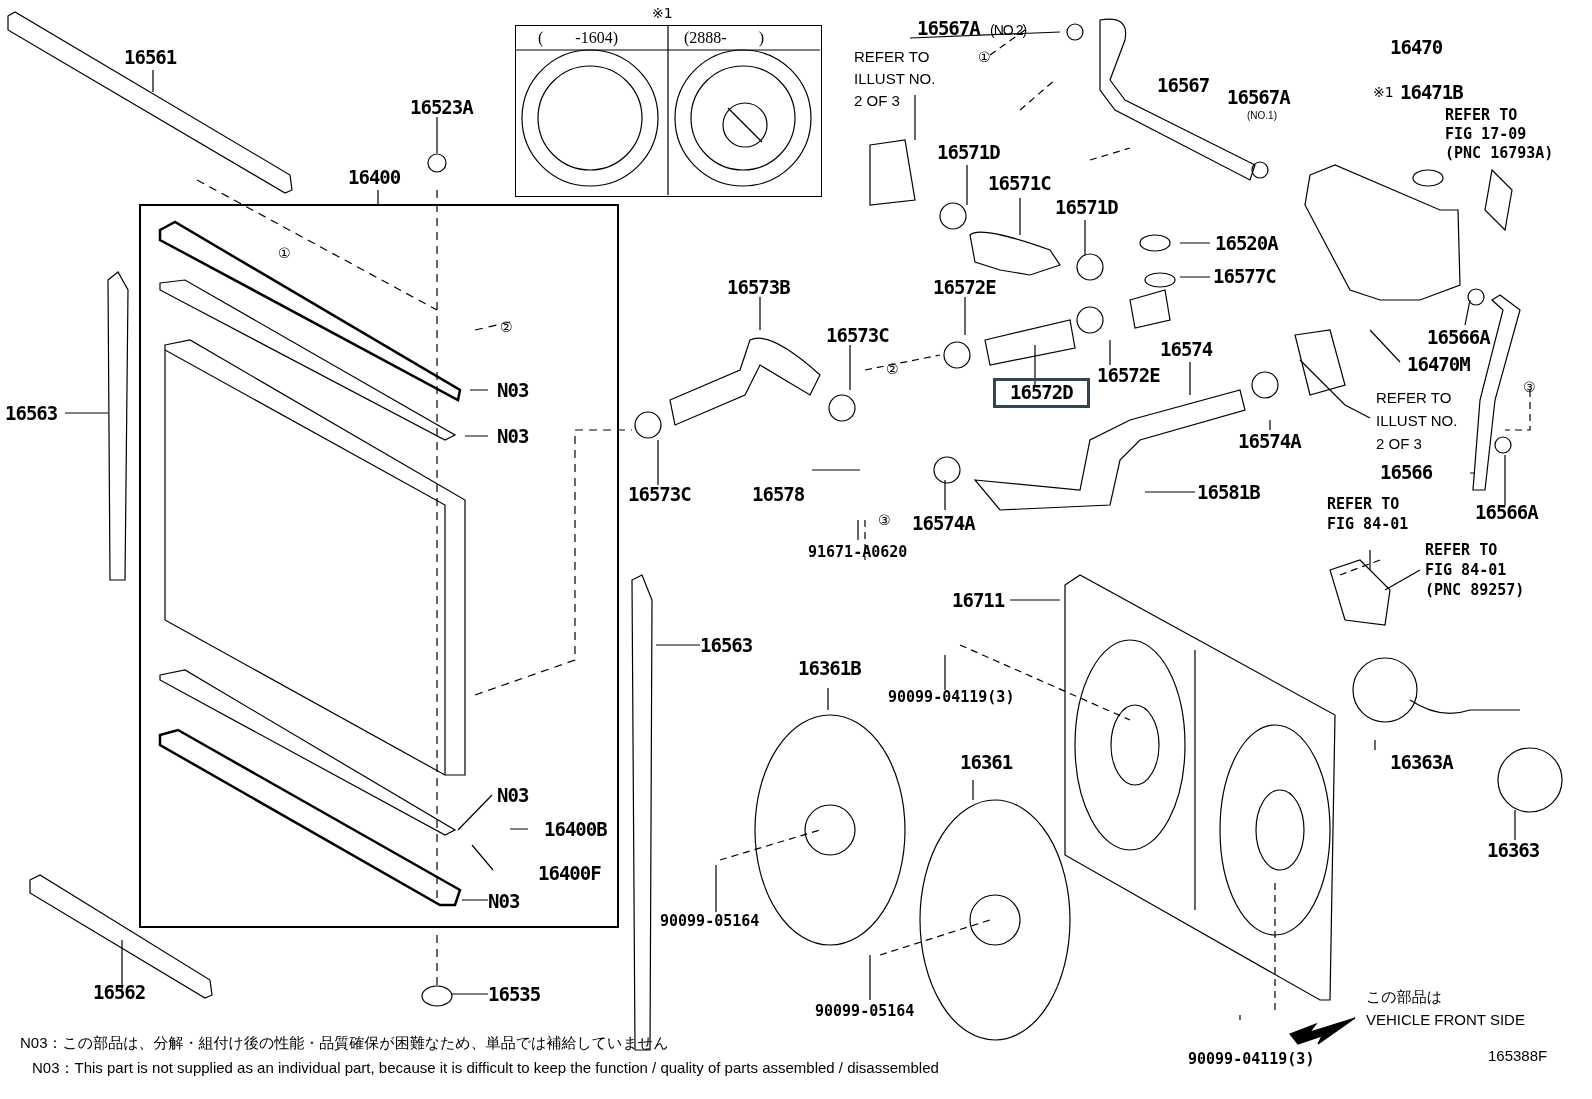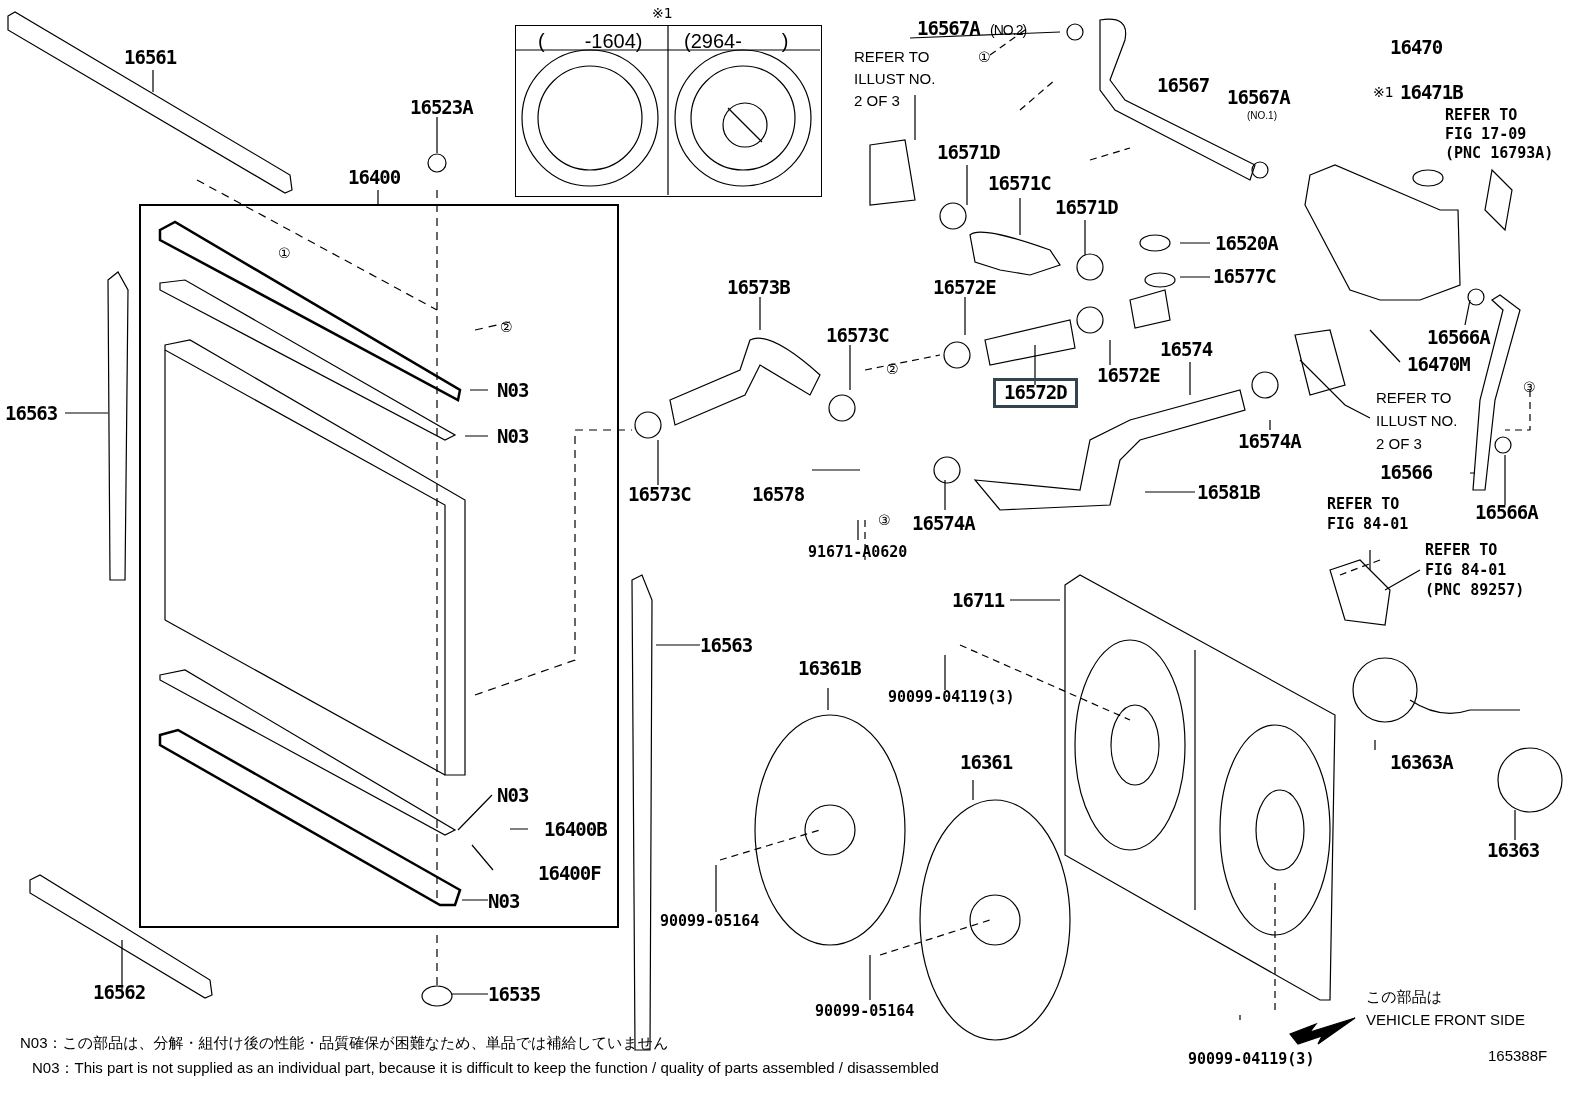--- a/index.html
+++ b/index.html
@@ -7,25 +7,25 @@
          font-family:"DejaVu Sans Mono", "Liberation Mono", monospace; color:#000; }
   .stage { position:absolute; left:0; top:0; width:1592px; height:1099px; }
   svg.art { position:absolute; left:0; top:0; }
   .lbl { position:absolute; font-family:"DejaVu Sans Mono","Liberation Mono",monospace;
          font-weight:bold; font-size:19px; letter-spacing:-1px; line-height:1; white-space:nowrap; color:#000; }
   .lbl.sm { font-size:15px; letter-spacing:0; }
   .note { position:absolute; font-family:"Liberation Sans","DejaVu Sans",sans-serif;
           font-size:15px; line-height:1.15; white-space:nowrap; color:#000; font-weight:normal; }
   .callout { position:absolute; font-family:"DejaVu Sans","Liberation Sans",sans-serif;
              font-size:14px; line-height:1; }
-  .highlight { position:absolute; border:3px solid #33444f; padding:2px 8px; }
+  .highlight { position:absolute; border:3px solid #33444f; padding:2px 14px; }
   .footer { position:absolute; font-family:"Liberation Sans","DejaVu Sans",sans-serif; font-size:15px; white-space:nowrap; }
   .ver-table { position:absolute; left:515px; top:25px; width:305px; height:170px;
                border:1px solid #000; }
-  .ver-head { position:absolute; top:2px; font-family:Liberation Sans, sans-serif; font-size:20px; }
+  .ver-head { position:absolute; top:2px; font-family:Liberation Serif, serif; font-size:16px; }
   .ver-star { position:absolute; left:652px; top:5px; font-family:"DejaVu Sans",sans-serif; font-size:14px; }
 </style>
 </head>
 <body>
 
 <div class="stage">
 
 <svg class="art" width="1592" height="1099" viewBox="0 0 1592 1099" fill="none" stroke="#000" stroke-width="1.2">
 
   <path d="M8 16 L15 12 L290 175 L292 190 L285 193 L8 30 Z"></path>
@@ -117,21 +117,21 @@
   <path d="M1355 1018 L1310 1032 L1316 1024 L1290 1034 L1298 1044 L1322 1036 L1318 1044 Z" fill="#000"></path>
 
   <path d="M1025 30 L990 55 M1020 110 L1055 80 M865 370 L940 355 M865 520 L865 560 M1090 160 L1130 148 M1530 390 L1530 430 L1505 430 M720 860 L820 830 M880 955 L990 920 M960 645 L1130 720 M1275 1010 L1275 880 M1380 560 L1340 575" stroke-dasharray="7 5"></path>
 
   <path d="M153 70 L153 92 M437 117 L437 153 M378 190 L378 205 M65 413 L108 413 M470 390 L488 390 M465 436 L488 436 M492 795 L458 830 M528 829 L510 829 M493 870 L472 845 M462 900 L488 900 M122 940 L122 990 M451 994 L488 994 M656 645 L700 645 M910 38 L1060 32 M915 95 L915 140 M967 165 L967 205 M1020 198 L1020 235 M1085 220 L1085 255 M1180 243 L1210 243 M1180 277 L1210 277 M760 297 L760 330 M965 297 L965 335 M850 345 L850 390 M1035 345 L1035 385 M1110 340 L1110 365 M1190 362 L1190 395 M1370 330 L1400 362 M1470 300 L1465 325 M1270 420 L1270 430 M1300 360 L1345 405 L1370 418 M1475 473 L1470 473 M1505 455 L1505 505 M658 440 L658 485 M812 470 L860 470 M858 520 L858 540 M945 480 L945 510 M1145 492 L1195 492 M1010 600 L1060 600 M945 655 L945 690 M828 688 L828 710 M973 780 L973 800 M716 865 L716 912 M870 955 L870 1000 M1375 740 L1375 750 M1515 810 L1515 840 M1370 550 L1370 570 M1385 590 L1420 570 M1240 1015 L1240 1020"></path>
 </svg>
 
 <div class="ver-star">※1</div>
 <div class="ver-table">
   <div class="ver-head" style="left:22px;">(　　-1604)</div>
-  <div class="ver-head" style="left:168px;">(2964-　　)</div>
+  <div class="ver-head" style="left:168px;">(2888-　　)</div>
 </div>
 
 <div class="lbl" style="left:124px;top:48px;">16561</div>
 <div class="lbl" style="left:410px;top:98px;">16523A</div>
 <div class="lbl" style="left:348px;top:168px;">16400</div>
 <div class="lbl" style="left:5px;top:404px;">16563</div>
 <div class="lbl" style="left:497px;top:381px;">N03</div>
 <div class="lbl" style="left:497px;top:427px;">N03</div>
 <div class="lbl" style="left:700px;top:636px;">16563</div>
 <div class="lbl" style="left:497px;top:786px;">N03</div>

